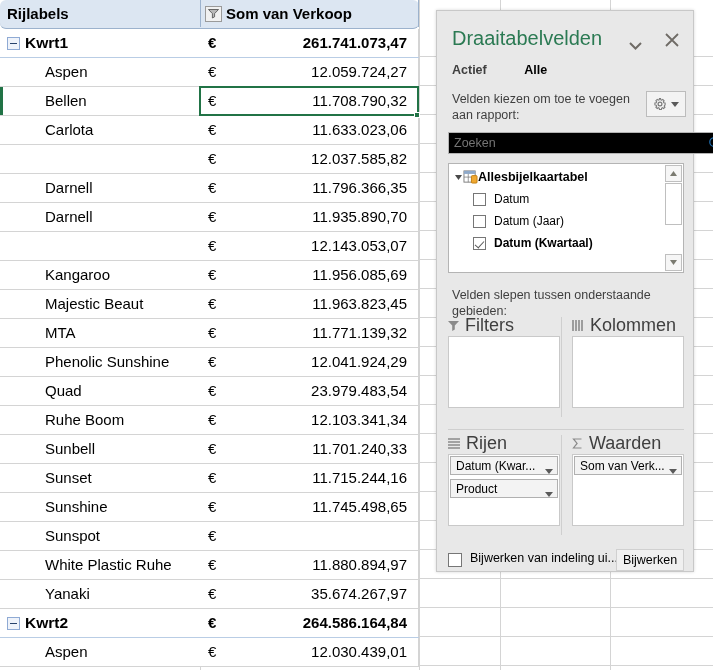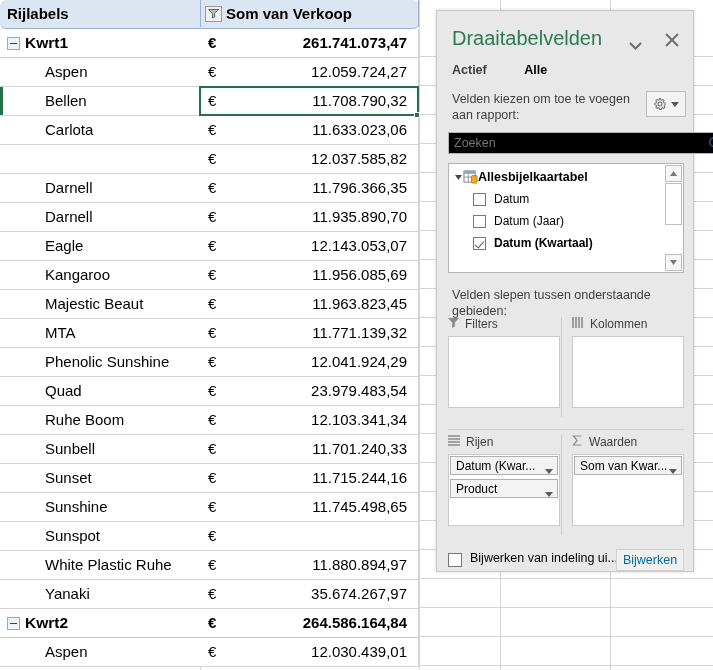--- a/index.html
+++ b/index.html
@@ -100,38 +100,38 @@
   .vsb .arr{position:absolute;left:0;width:17px;height:17px;background:#f6f6f6;
             border:1px solid #bfbfbf;box-sizing:border-box;display:flex;align-items:center;justify-content:center;}
   .vsb .arr.up{top:0;}
   .vsb .arr.dn{bottom:0;}
   .vsb .thumb{position:absolute;left:0;top:18px;width:17px;height:42px;
               background:#fff;border:1px solid #bfbfbf;box-sizing:border-box;}
 
   .dhint{position:absolute;left:15px;top:276px;width:215px;font-size:12.5px;
          color:#3f3f3f;line-height:16px;}
   .zone{position:absolute;width:112px;}
-  .zlabel{position:absolute;top:0;left:0;height:16px;display:flex;gap:6px;
-          font-size:12px;color:#3f3f3f;}
+  .zlabel{position:absolute;top:0;left:0;height:16px;display:flex;align-items:center;gap:6px;
+          font-size:18px;color:#3f3f3f;}
   .zbody{position:absolute;top:19px;left:0;width:112px;height:72px;background:#fff;
          border:1px solid #c9c9c9;box-sizing:border-box;}
   .chip{position:absolute;left:1px;width:108px;height:19px;background:#f3f3f3;
         border:1px solid #b0b0b0;box-sizing:border-box;display:flex;align-items:center;
         font-size:12px;color:#000;padding-left:5px;cursor:pointer;}
   .chip .cc{position:absolute;right:4px;top:6px;}
   .zdiv{position:absolute;left:124px;width:1px;background:#cfcfcf;}
   .zhdiv{position:absolute;left:11px;width:236px;height:1px;background:#cfcfcf;}
 
   .bottomrow{position:absolute;left:11px;top:538px;width:236px;height:24px;}
   .bchk{position:absolute;left:0;top:4px;width:14px;height:14px;border:1px solid #767676;
         background:#fff;box-sizing:border-box;cursor:pointer;}
   .btext{position:absolute;left:22px;top:2px;font-size:12.5px;color:#000;white-space:nowrap;}
   .bbtn{position:absolute;left:168px;top:0;width:68px;height:22px;background:#f0f0f0;
         border:1px solid #d0d0d0;box-sizing:border-box;display:flex;align-items:center;
-        justify-content:center;font-size:12.5px;color:#0369a1;cursor:default;}
+        justify-content:center;font-size:12.5px;color:#000000;cursor:default;}
 </style>
 </head>
 <body>
 
 <div id="root">
 
   <div id="grid">
       <div class="gridcol" style="left: 0px; width: 200px;"></div>
       <div class="gridcol" style="left: 200px; width: 219px;"></div>
       <div class="gridcol" style="left: 419px; width: 81px;"></div>
@@ -212,21 +212,20 @@
           <div class="cur">€</div>
           <div class="val">11.796.366,35</div>
         </div>
         <div class="prow">
           <div class="lbl lvl1">Darnell</div>
           <div class="cellborder"></div>
           <div class="cur">€</div>
           <div class="val">11.935.890,70</div>
         </div>
         <div class="prow">
-          <div class="lbl lvl1">Eagle</div>
           <div class="cellborder"></div>
           <div class="cur">€</div>
           <div class="val">12.143.053,07</div>
         </div>
         <div class="prow">
           <div class="lbl lvl1">Kangaroo</div>
           <div class="cellborder"></div>
           <div class="cur">€</div>
           <div class="val">11.956.085,69</div>
         </div>
@@ -458,21 +457,21 @@
 
     <div class="zone" style="left:135px;top:424px;">
       <div class="zlabel">
         <svg width="11" height="11" viewBox="0 0 11 11">
             <path d="M9.5 1H1.5l3.6 4.4L1.5 10h8" fill="none" stroke="#8a8a8a" stroke-width="1.2"></path>
           </svg>
         <span>Waarden</span>
       </div>
       <div class="zbody">
         <div class="chip" style="top:1px;">
-          <span>Som van Kwar...</span>
+          <span>Som van Verk...</span>
           <span class="cc">
             <svg width="8" height="5" viewBox="0 0 8 5">
                 <path d="M0 0h8L4 5z" fill="#5a5a5a"></path>
               </svg>
           </span>
         </div>
       </div>
     </div>
 
     <div class="bottomrow">

